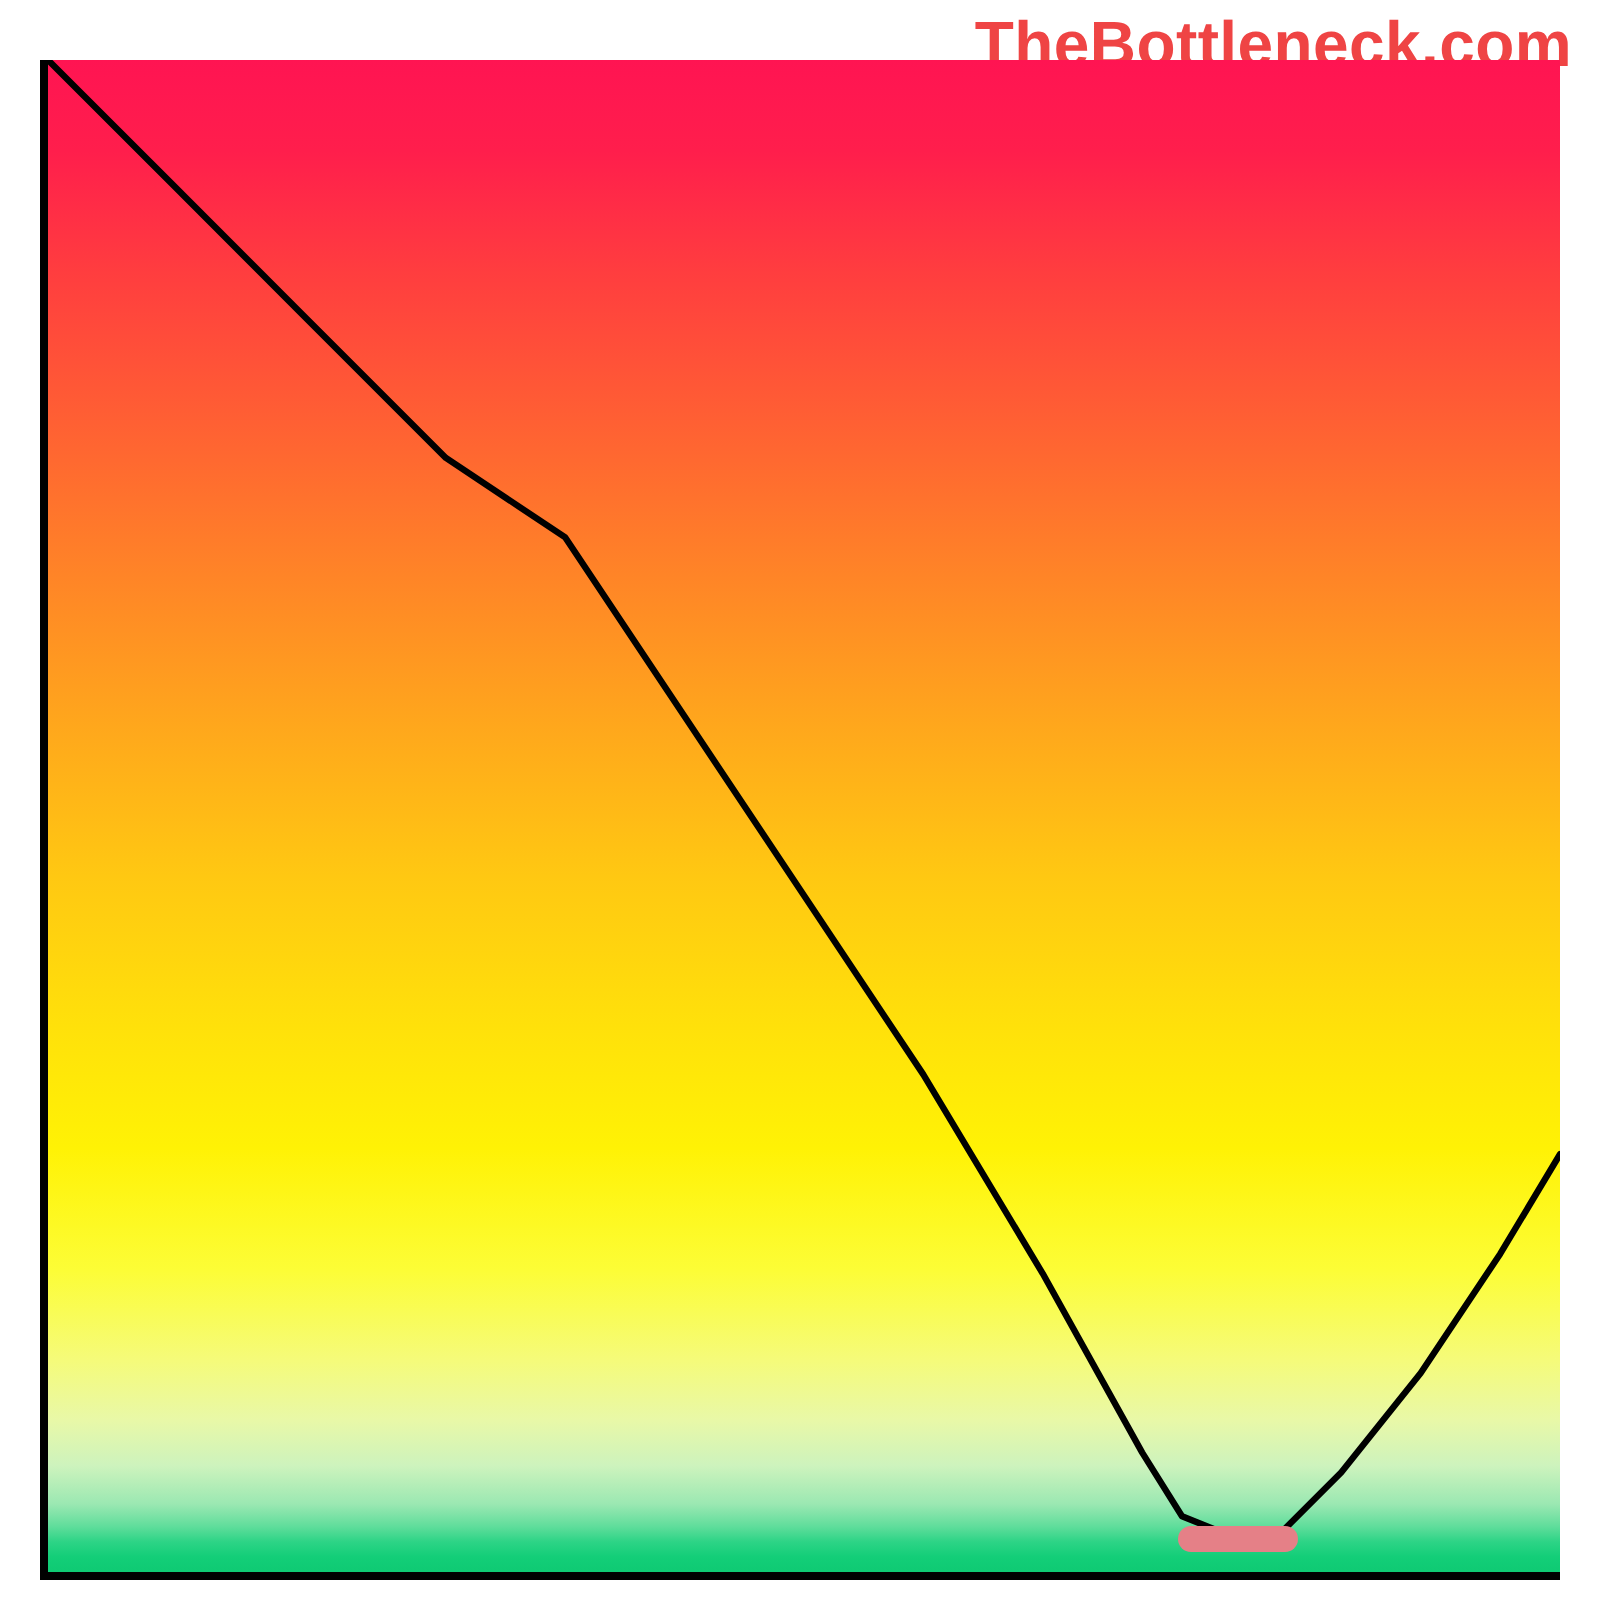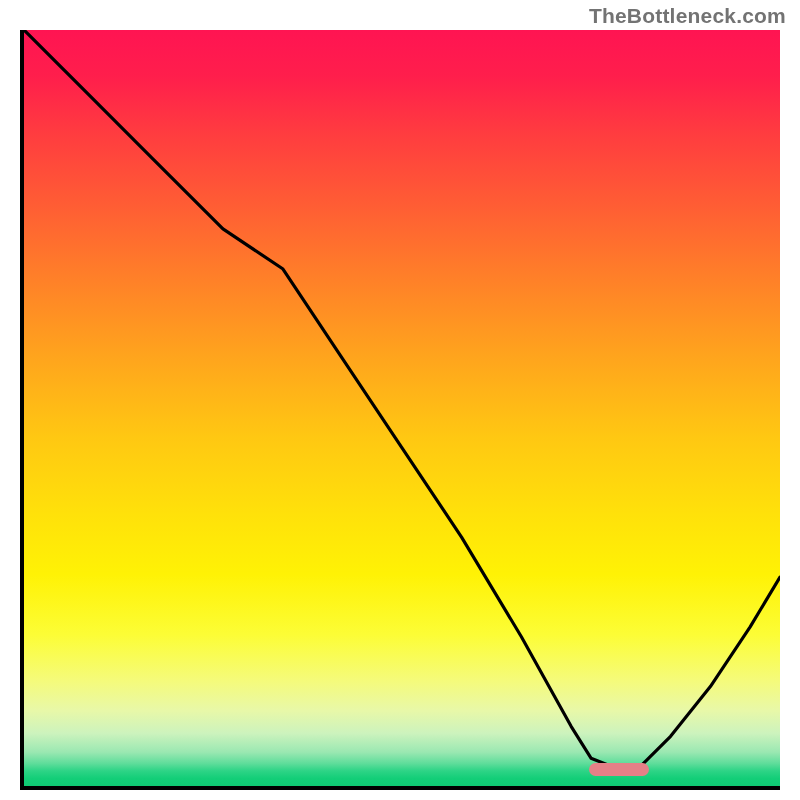--- a/index.html
+++ b/index.html
@@ -12,23 +12,23 @@
   }
   .canvas {
     position: relative;
     width: 800px;
     height: 800px;
   }
   .watermark {
     position: absolute;
     top: 4px;
     right: 14px;
-    font-size: 21px;
+    font-size: 32px;
     font-weight: 600;
-    color: #737373;
+    color: #ef4444;
     letter-spacing: 0.2px;
   }
   .plot-frame {
     position: absolute;
     left: 20px;
     top: 30px;
     width: 760px;
     height: 760px;
     border-left: 4px solid #000;
     border-bottom: 4px solid #000;

